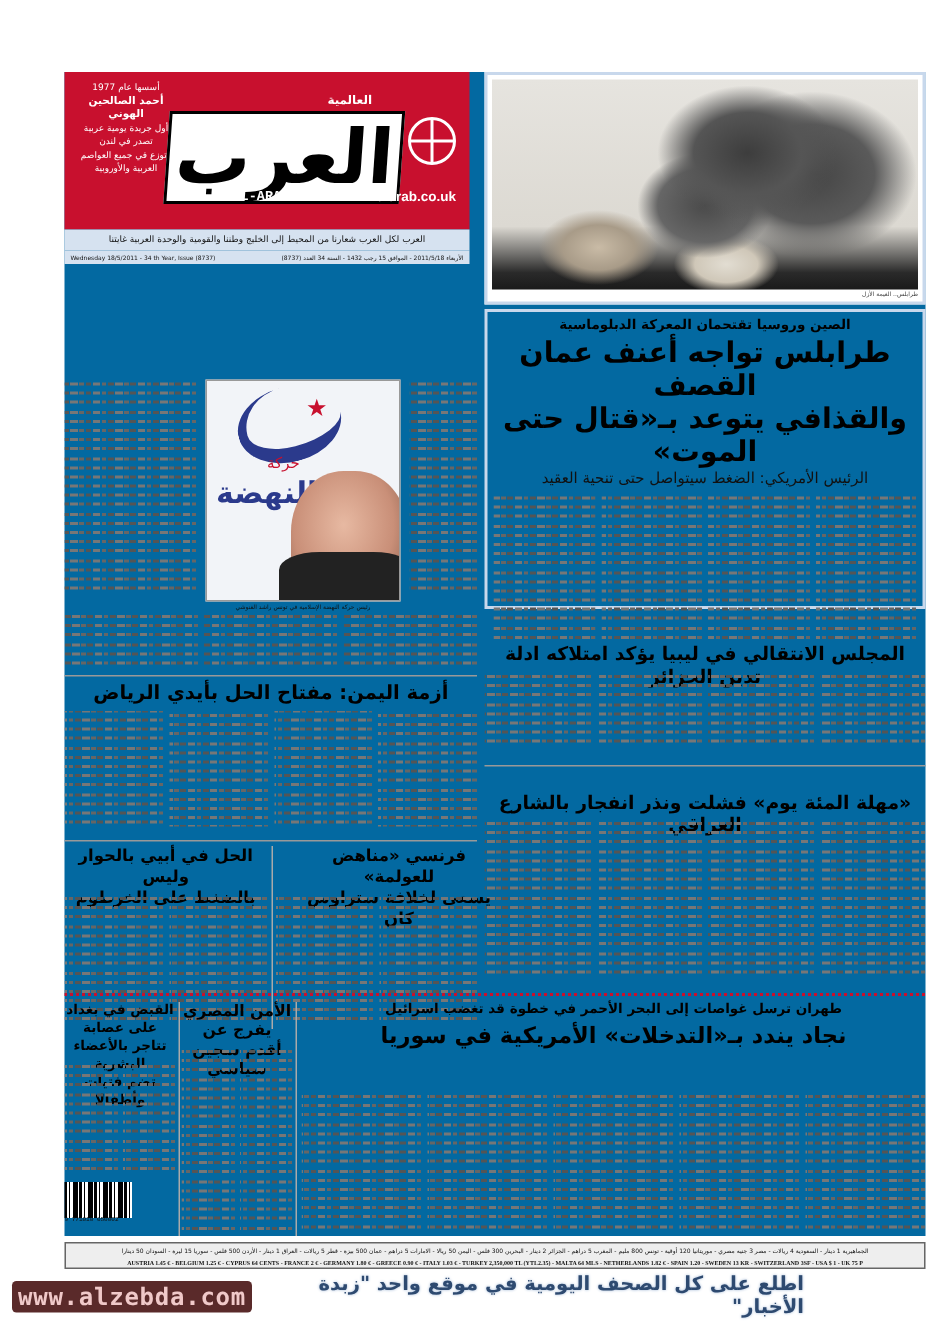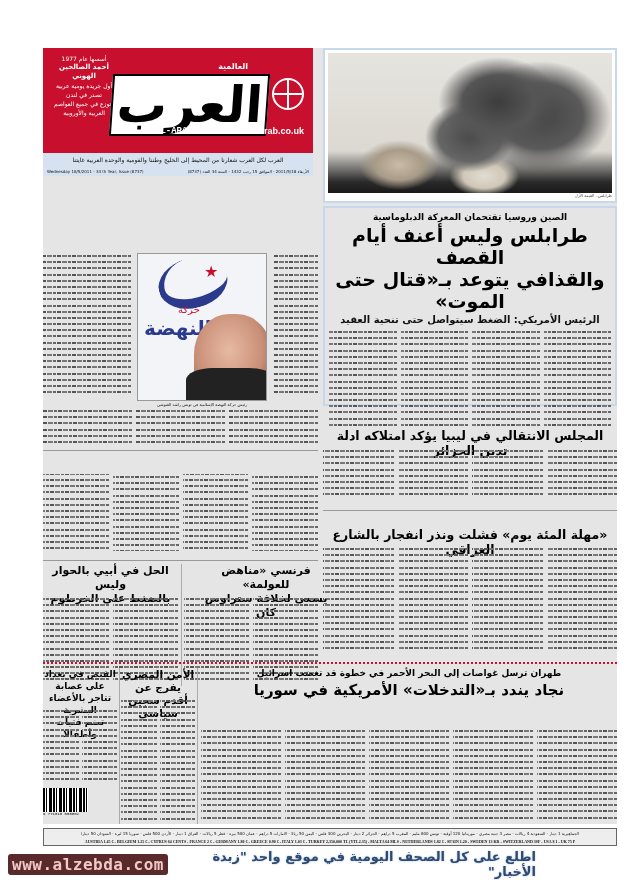--- a/index.html
+++ b/index.html
@@ -1,19 +1,19 @@
 <!DOCTYPE html>
 <html><head>
 <meta charset="utf-8">
 <style>
   * { box-sizing: border-box; margin: 0; padding: 0; }
   html, body { width: 632px; height: 882px; background: #ffffff; overflow: hidden; }
   body { font-family: "DejaVu Sans", sans-serif; color: #111; position: relative; }
 
-  .page { position: absolute; left: 43px; top: 48px; width: 574px; height: 776px; background: #e5e5e5; }
+  .page { position: absolute; left: 43px; top: 48px; width: 574px; height: 776px; background: #0369a1; }
 
   
   .masthead { position: absolute; left: 0; top: 0; width: 270px; height: 105px; background: #c8102e; }
   .mast-left { position: absolute; left: 6px; top: 6px; width: 70px; text-align: center; color: #fff; font-size: 6px; line-height: 9px; direction: rtl; }
   .mast-left .founder { font-weight: bold; font-size: 7px; }
   .logo { position: absolute; left: 100px; top: 14px; width: 165px; height: 78px; }
   .logo-ar { position: absolute; right: 40px; top: 12px; font-family: "DejaVu Sans", sans-serif; font-weight: bold; font-size: 50px; color: #000; background: #fff; line-height: 58px; padding: 0 4px; transform: skewX(-4deg); letter-spacing: -2px; direction: rtl; border: 2px solid #000; }
   .logo-sub { position: absolute; right: 60px; top: 0px; color: #fff; font-size: 8px; font-weight: bold; direction: rtl; }
   .globe { position: absolute; right: 4px; top: 16px; width: 32px; height: 32px; border-radius: 50%; border: 2px solid #fff; background: #c8102e; }
   .globe::before { content: ""; position: absolute; left: 13px; top: 0; width: 2px; height: 28px; background: #fff; }
@@ -32,21 +32,21 @@
       radial-gradient(ellipse 45px 35px at 50% 60%, #4a4a4a 0%, #666 70%, transparent 100%),
       radial-gradient(ellipse 40px 25px at 25% 80%, #c9bba6 0%, #a89b88 60%, transparent 100%),
       radial-gradient(ellipse 35px 20px at 55% 88%, #e2ddd2 0%, #cfc7b8 60%, transparent 100%),
       linear-gradient(to bottom, #e6e4df 0%, #dcd9d2 70%, #2a2a2a 92%, #1a1a1a 100%);
   }
   .photo-caption { font-size: 4px; text-align: right; direction: rtl; color: #444; height: 8px; }
 
   
   .hl { direction: rtl; text-align: center; font-weight: bold; color: #000; }
   .kicker { direction: rtl; text-align: center; font-weight: bold; font-size: 9px; color: #000; }
-  .subhead { direction: rtl; text-align: center; font-weight: bold; font-size: 11px; }
+  .subhead { direction: rtl; text-align: center; font-weight: normal; font-size: 11px; }
 
   .col-text { direction: rtl; font-size: 4.5px; line-height: 6.2px; color: #333; text-align: justify; overflow: hidden; }
   .col-text .ln { display: block; height: 6.2px; border-bottom: 0; background: repeating-linear-gradient(to left, #666 0 3px, transparent 3px 4px, #777 4px 9px, transparent 9px 10px, #555 10px 14px, transparent 14px 15px); background-size: 100% 2.2px; background-repeat: no-repeat; background-position: 0 2px; }
 
   .rule { position: absolute; height: 1px; background: #999; }
   .vrule { position: absolute; width: 1px; background: #aaa; }
   .dotted-red { position: absolute; height: 2px; background: repeating-linear-gradient(to right, #c8102e 0 2px, transparent 2px 4px); }
 
   .libya-box { position: absolute; left: 280px; top: 158px; width: 294px; height: 200px; border: 2px solid #c8d8ec; }
 
@@ -97,21 +97,21 @@
     <span style="direction:rtl">الأربعاء 2011/5/18 - الموافق 15 رجب 1432 - السنة 34 العدد (8737)</span>
   </div>
 
   <div class="photo-frame">
     <div class="photo-smoke"></div>
     <div class="photo-caption">طرابلس.. الغيمة الأزل</div>
   </div>
 
   <div class="libya-box">
     <div class="kicker" style="margin-top:4px;font-size:9px">الصين وروسيا تقتحمان المعركة الدبلوماسية</div>
-    <div class="hl" style="font-size:19px;line-height:22px;margin-top:2px">طرابلس وليس أعنف أيام القصف</div>
+    <div class="hl" style="font-size:19px;line-height:22px;margin-top:2px">طرابلس تواجه أعنف عمان القصف</div>
     <div class="hl" style="font-size:19px;line-height:22px">والقذافي يتوعد بـ«قتال حتى الموت»</div>
     <div class="subhead" style="font-size:10px;margin-top:2px">الرئيس الأمريكي: الضغط سيتواصل حتى تنحية العقيد</div>
     <div style="display:flex;gap:4px;padding:4px 4px 0 4px;height:102px">
       <div class="col-text" style="flex:1">
           <span class="ln"></span>
           <span class="ln"></span>
           <span class="ln"></span>
           <span class="ln"></span>
           <span class="ln"></span>
           <span class="ln"></span>
@@ -258,20 +258,21 @@
       <span class="ln"></span>
       <span class="ln"></span>
       <span class="ln"></span>
       <span class="ln"></span>
       <span class="ln"></span>
       <span class="ln"></span>
     </div>
 
   <div class="rule" style="left:0;top:402px;width:275px"></div>
 
+  <div class="hl" style="position:absolute;left:0;top:407px;width:275px;font-size:13px">أزمة اليمن: مفتاح الحل بأيدي الرياض</div>
   <div class="col-text" style="position:absolute;left:0;top:426px;width:275px;height:82px;column-count:4;column-gap:4px">
       <span class="ln"></span>
       <span class="ln"></span>
       <span class="ln"></span>
       <span class="ln"></span>
       <span class="ln"></span>
       <span class="ln"></span>
       <span class="ln"></span>
       <span class="ln"></span>
       <span class="ln"></span>

